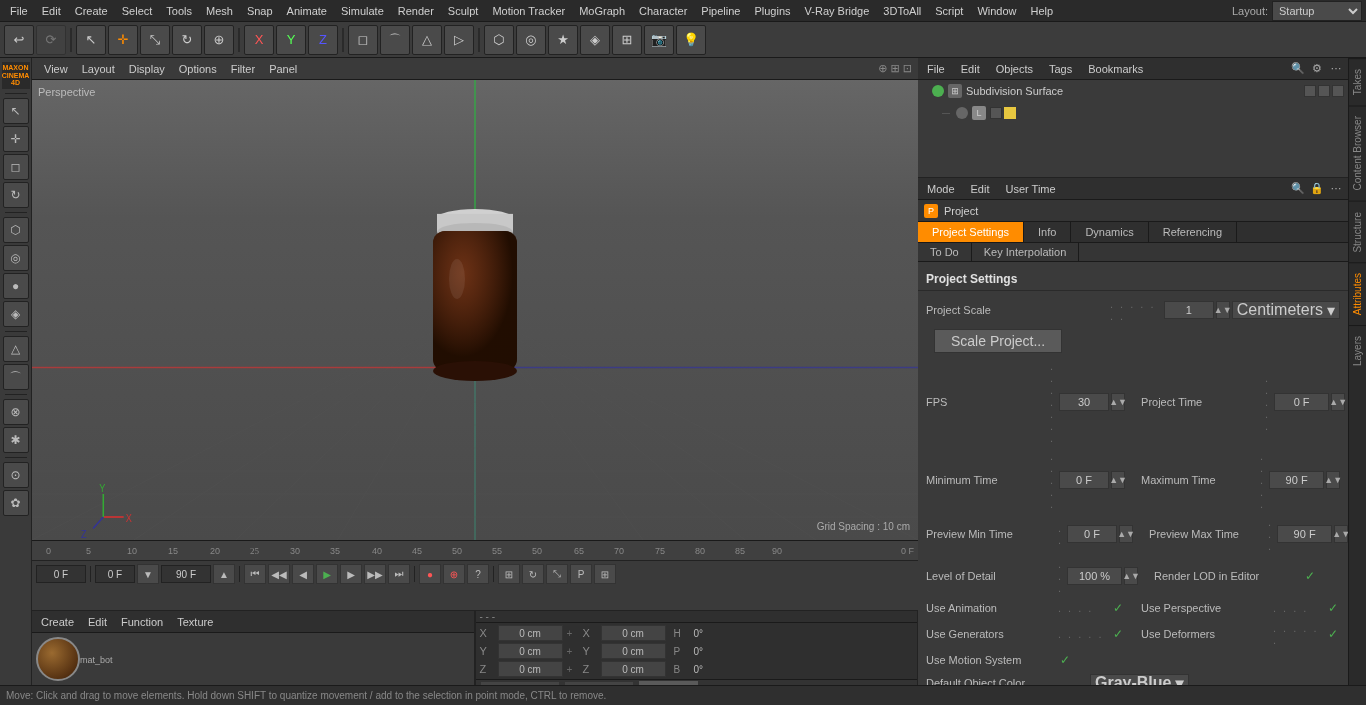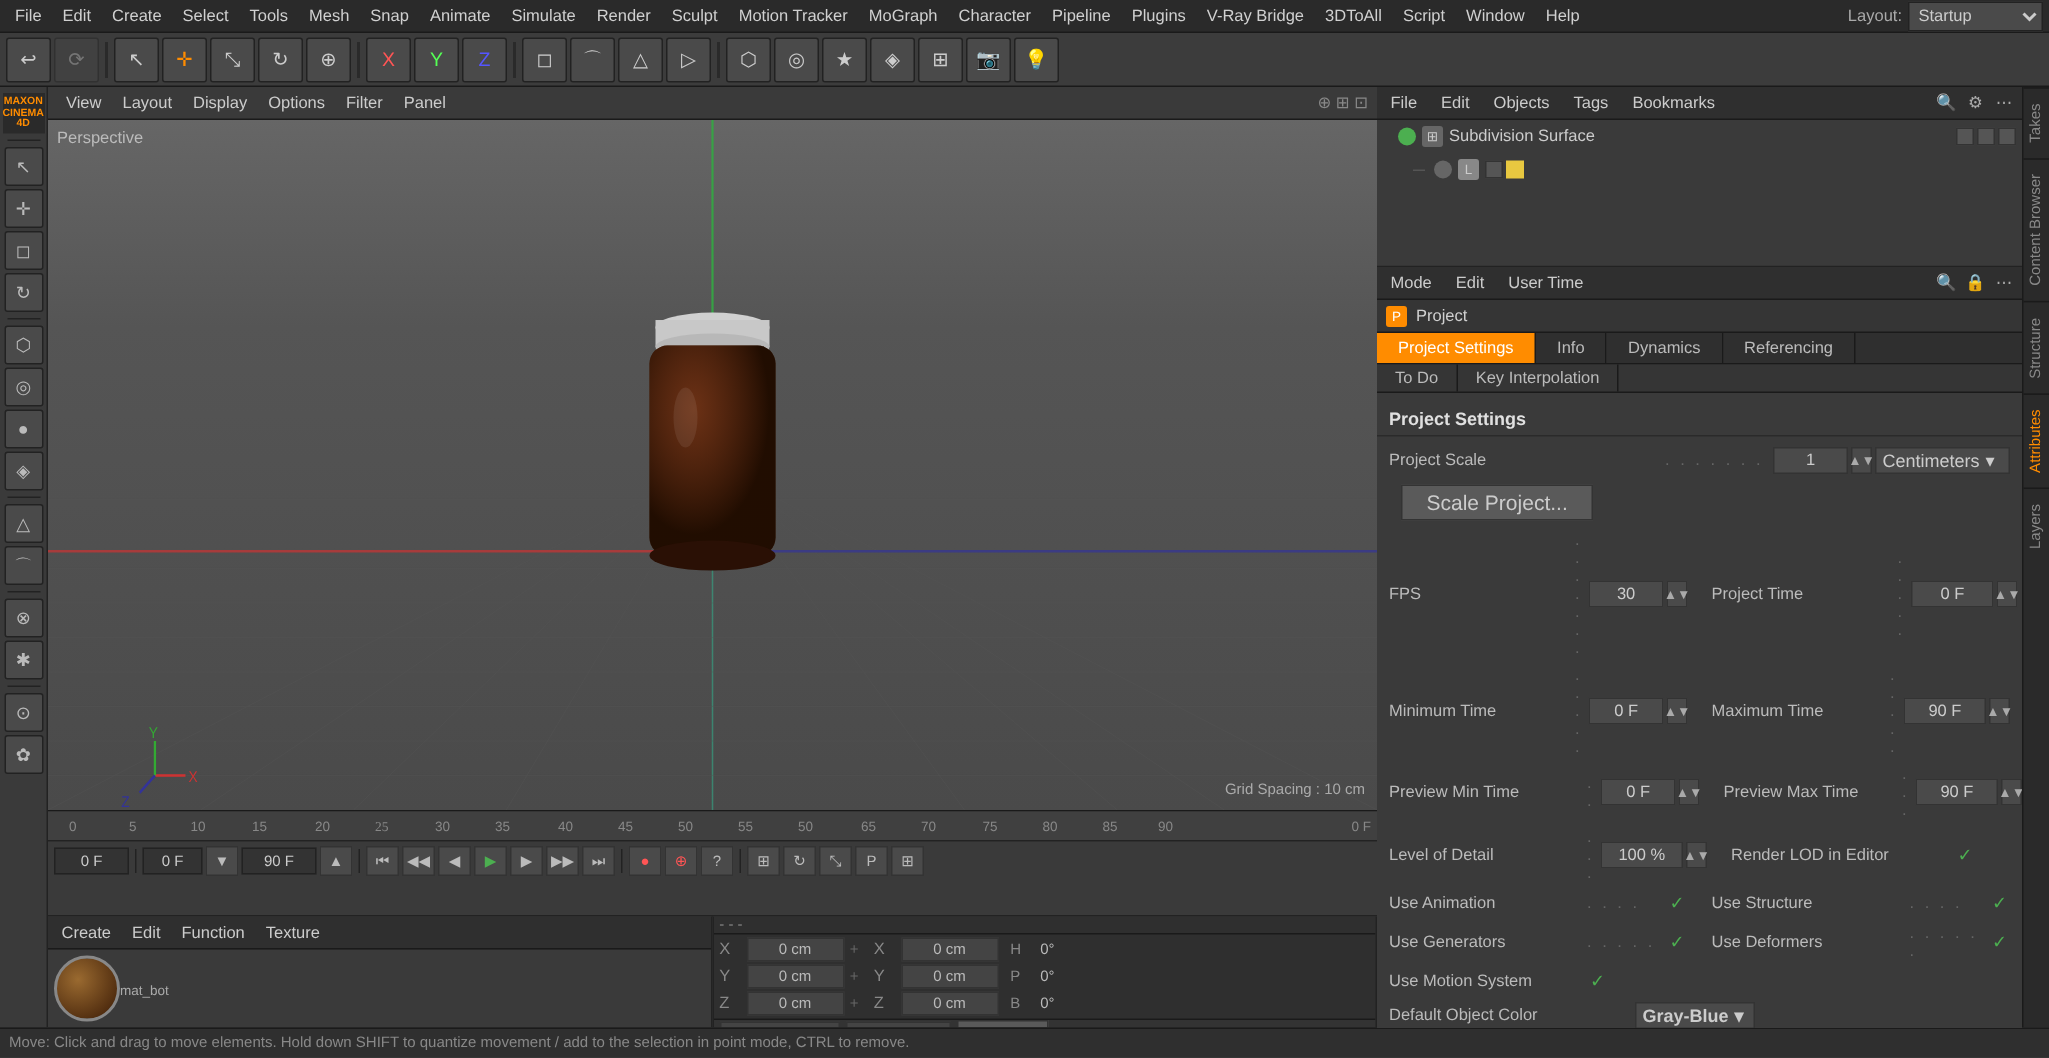--- a/index.html
+++ b/index.html
@@ -418,21 +418,21 @@
       cursor: pointer;
       color: #aaa;
       font-size: 9px;
     }
     .dropdown-btn {
       background: #4a4a4a;
       border: 1px solid #333;
       color: #ccc;
       height: 18px;
       padding: 0 4px;
-      font-size: 12px;
+      font-size: 16px;
       display: flex;
       align-items: center;
       gap: 4px;
       cursor: pointer;
       min-width: 90px;
     }
     .checkbox-icon {
       width: 14px;
       height: 14px;
       display: flex;
@@ -1151,21 +1151,21 @@
 
           <div style="display:flex;">
             <div class="settings-row" style="flex:1;">
               <span class="settings-label" style="width:128px;">Use Animation</span>
               <span class="settings-dots">. . . .</span>
               <div class="settings-value">
                 <div class="checkbox-icon">✓</div>
               </div>
             </div>
             <div class="settings-row" style="flex:1;">
-              <span class="settings-label" style="width:128px;">Use Structure</span>
+              <span class="settings-label" style="width:128px;">Use Perspective</span>
               <span class="settings-dots">. . . .</span>
               <div class="settings-value">
                 <div class="checkbox-icon">✓</div>
               </div>
             </div>
           </div>
 
           <div style="display:flex;">
             <div class="settings-row" style="flex:1;">
               <span class="settings-label" style="width:128px;">Use Generators</span>

